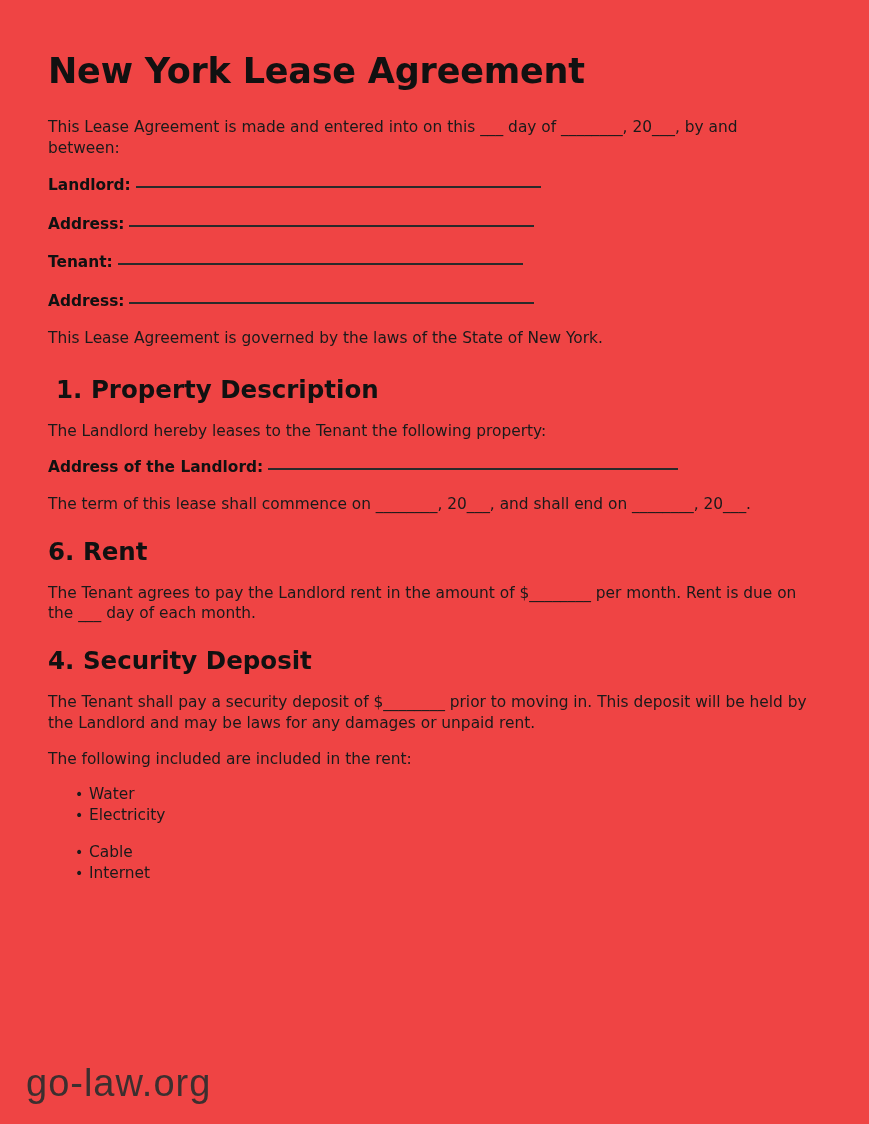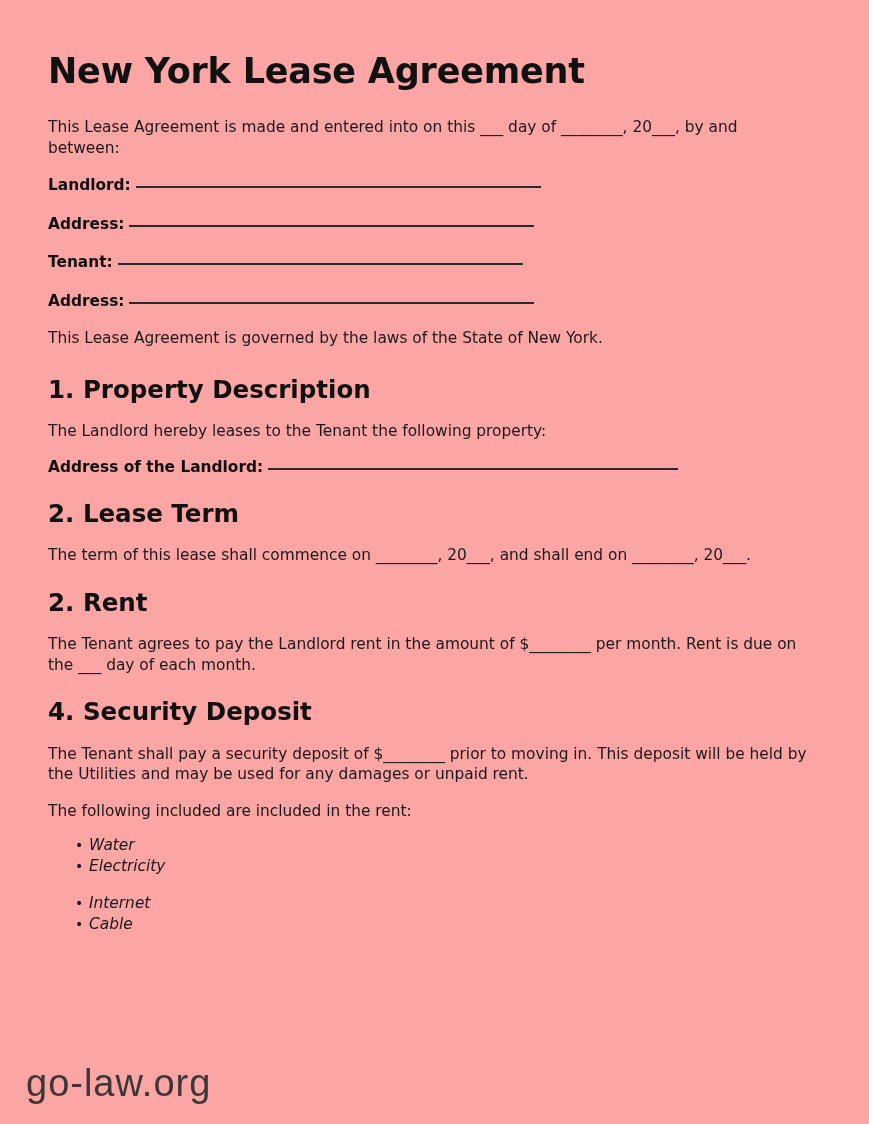--- a/index.html
+++ b/index.html
@@ -13,21 +13,21 @@
     position: relative;
     overflow: hidden;
     font-family: "DejaVu Sans", sans-serif;
     color: #000000;
   }
   .page {
     position: absolute;
     left: 0; top: 0;
     width: 869px;
     height: 1124px;
-    background: #fca5a5;
+    background: #ef4444;
   }
   .content {
     position: absolute;
     left: 48px;
     top: 52px;
     width: 762px;
   }
   .doc-title {
     font-size: 35px;
     font-weight: bold;
@@ -62,26 +62,25 @@
   .fill-party { width: 405px; }
   .fill-party-tenant { width: 405px; }
   .fill-property { width: 410px; }
   h2.section {
     font-size: 24.5px;
     font-weight: bold;
     line-height: 1.2;
     margin: 22px 0 17px 0;
     color: #111111;
   }
-  h2.section.first { margin-top: 26px; }
+  h2.section.first { margin-top: 26px; margin-left: 8px; }
   ul.bullets {
     margin: 14px 0 16px 0;
     padding-left: 41px;
     list-style: none;
-    font-style: italic;
   }
   ul.bullets li {
     font-size: 15.4px;
     line-height: 21px;
     position: relative;
     color: #1a1a1a;
   }
   ul.bullets li::before {
     content: "\2022";
     position: absolute;
@@ -133,35 +132,34 @@
 
     <p class="para">This Lease Agreement is governed by the laws of the State of New York.</p>
 
     <h2 class="section first">1. Property Description</h2>
     <p class="para tight">The Landlord hereby leases to the Tenant the following property:</p>
     <div class="field-row">
       <span class="field-label">Address of the Landlord:</span>
       <span class="fill fill-property"></span>
     </div>
 
-    <h2 class="section">2. Lease Term</h2>
     <p class="para">The term of this lease shall commence on ________, 20___, and shall end on ________, 20___.</p>
 
-    <h2 class="section">2. Rent</h2>
+    <h2 class="section">6. Rent</h2>
     <p class="para">The Tenant agrees to pay the Landlord rent in the amount of $________ per month. Rent is due on the ___ day of each month.</p>
 
     <h2 class="section">4. Security Deposit</h2>
-    <p class="para">The Tenant shall pay a security deposit of $________ prior to moving in. This deposit will be held by the Utilities and may be used for any damages or unpaid rent.</p>
+    <p class="para">The Tenant shall pay a security deposit of $________ prior to moving in. This deposit will be held by the Landlord and may be laws for any damages or unpaid rent.</p>
 
     <p class="para tight">The following included are included in the rent:</p>
     <ul class="bullets">
       <li>Water</li>
       <li>Electricity</li>
     </ul>
     <ul class="bullets">
+      <li>Cable</li>
       <li>Internet</li>
-      <li>Cable</li>
     </ul>
 
   </div>
 
   <div class="watermark">go-law.org</div>
 </div>
 
 </body></html>

